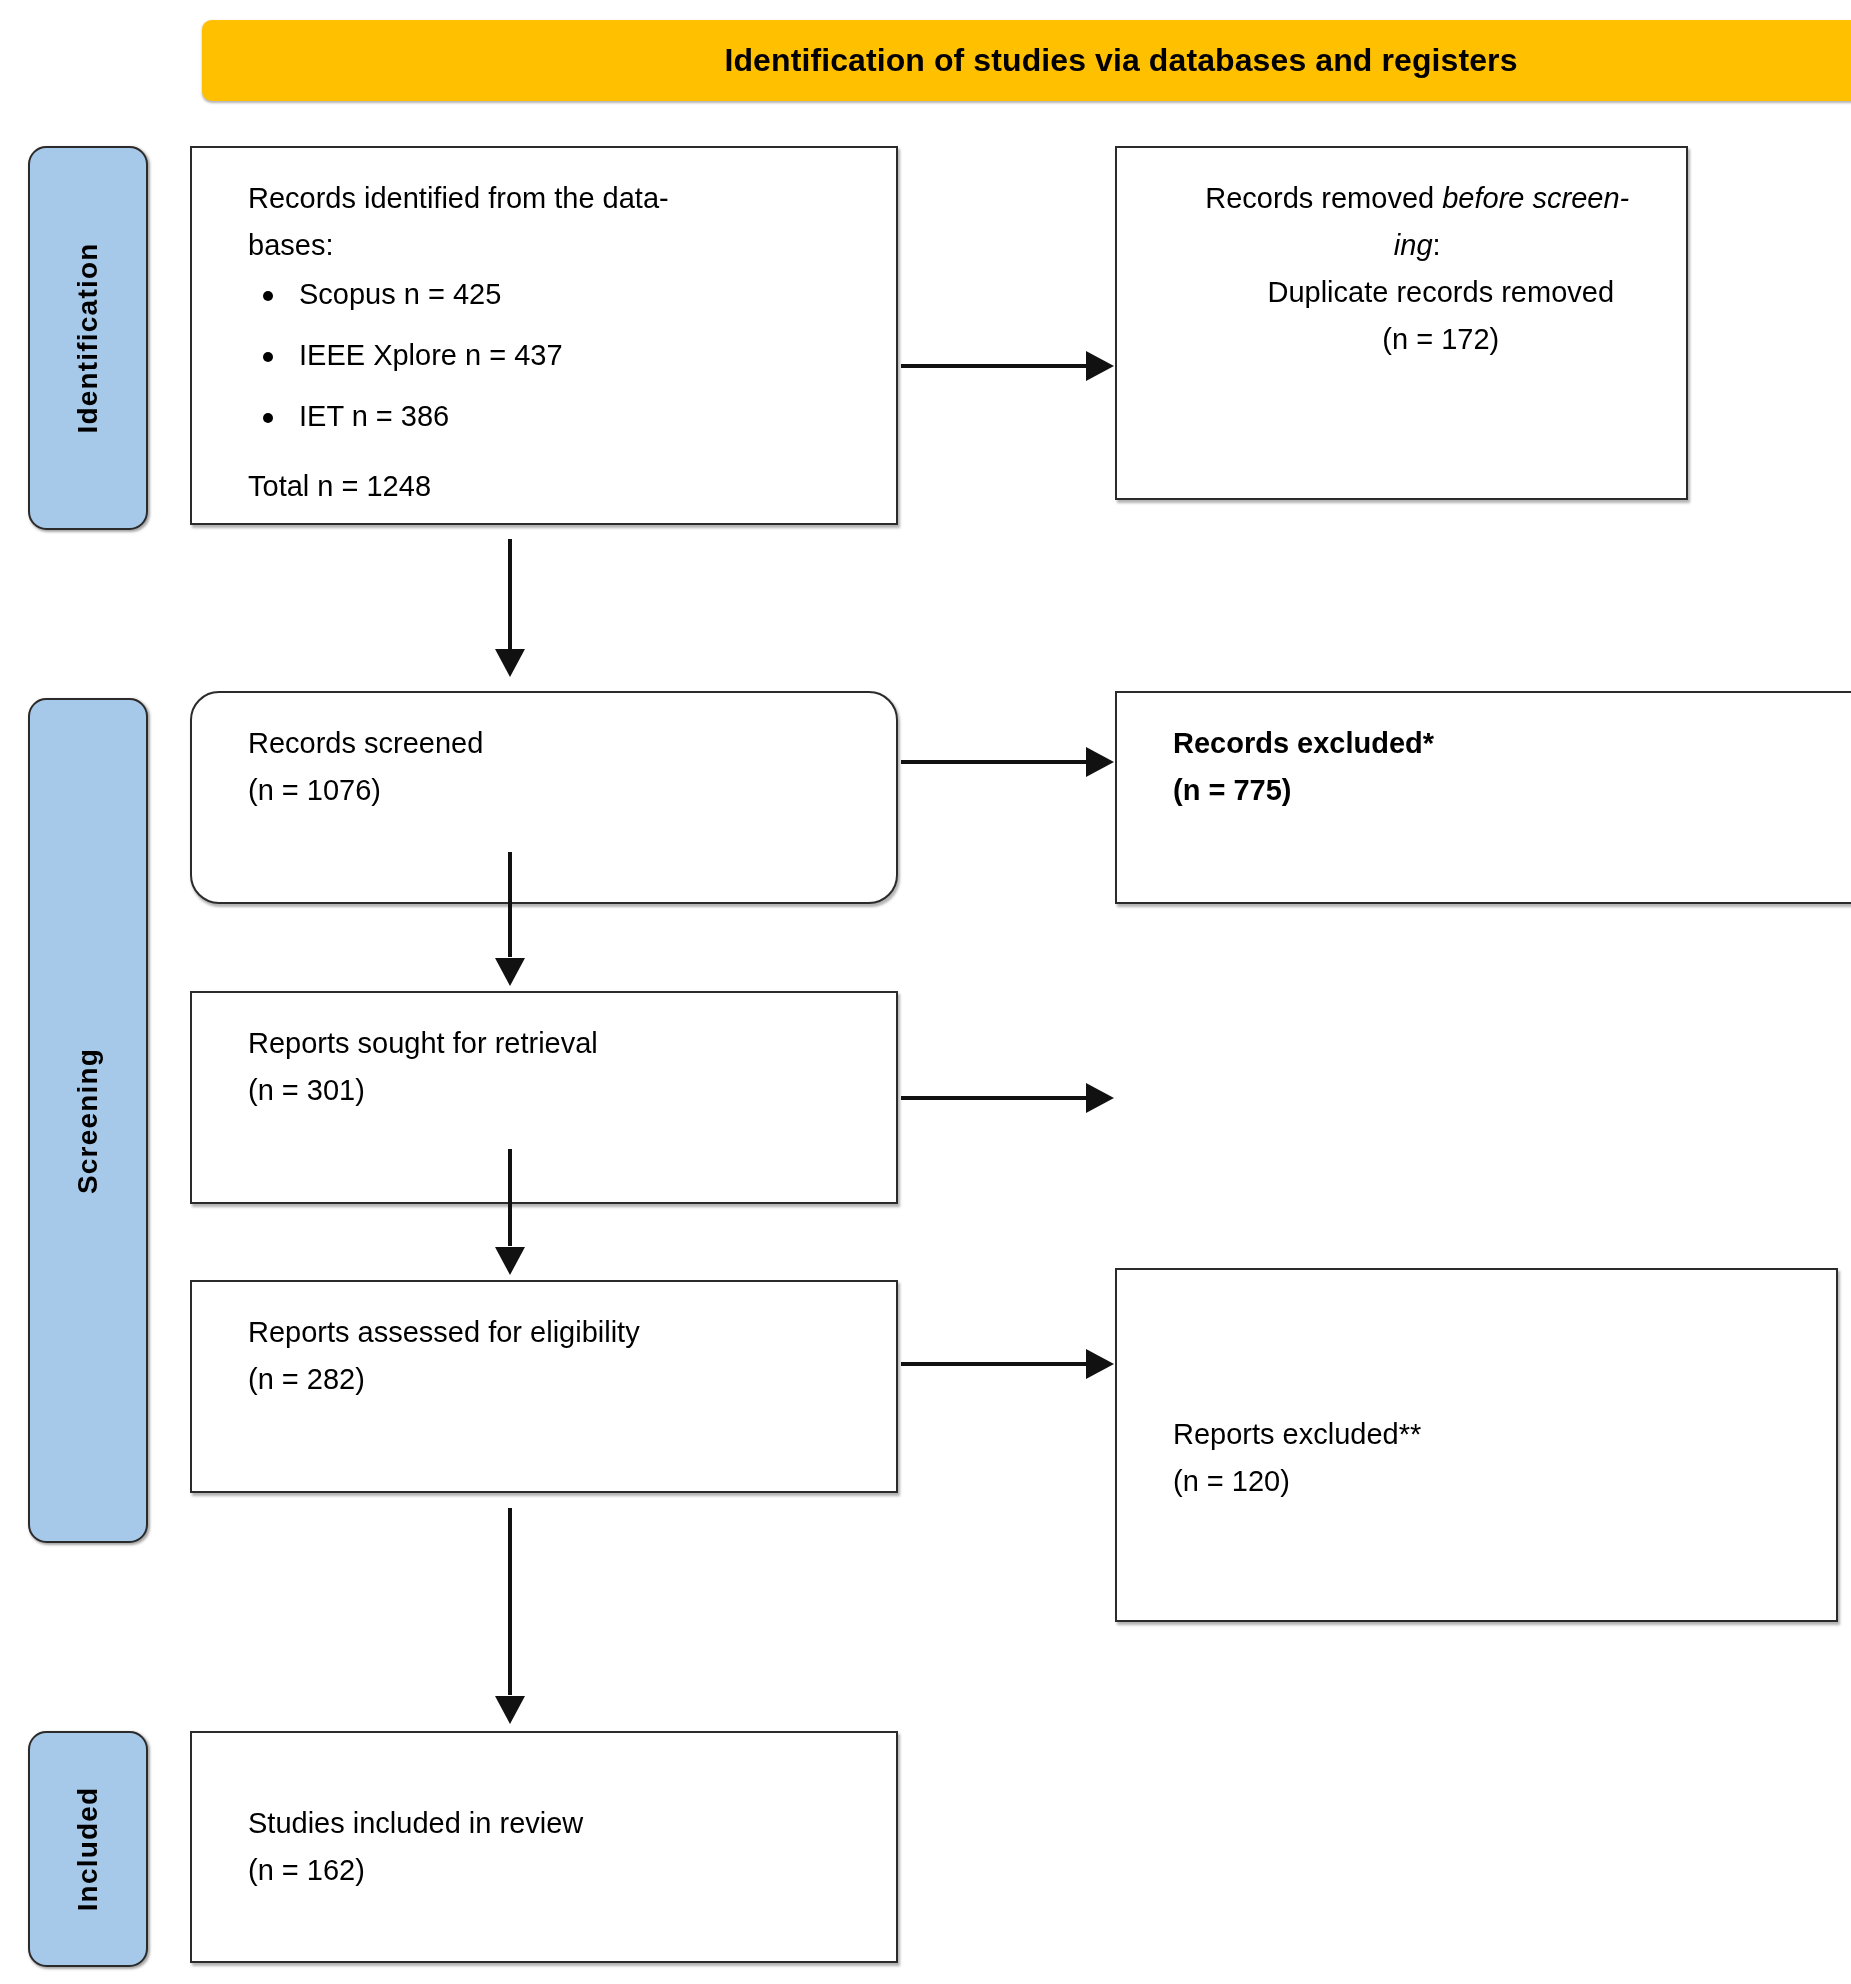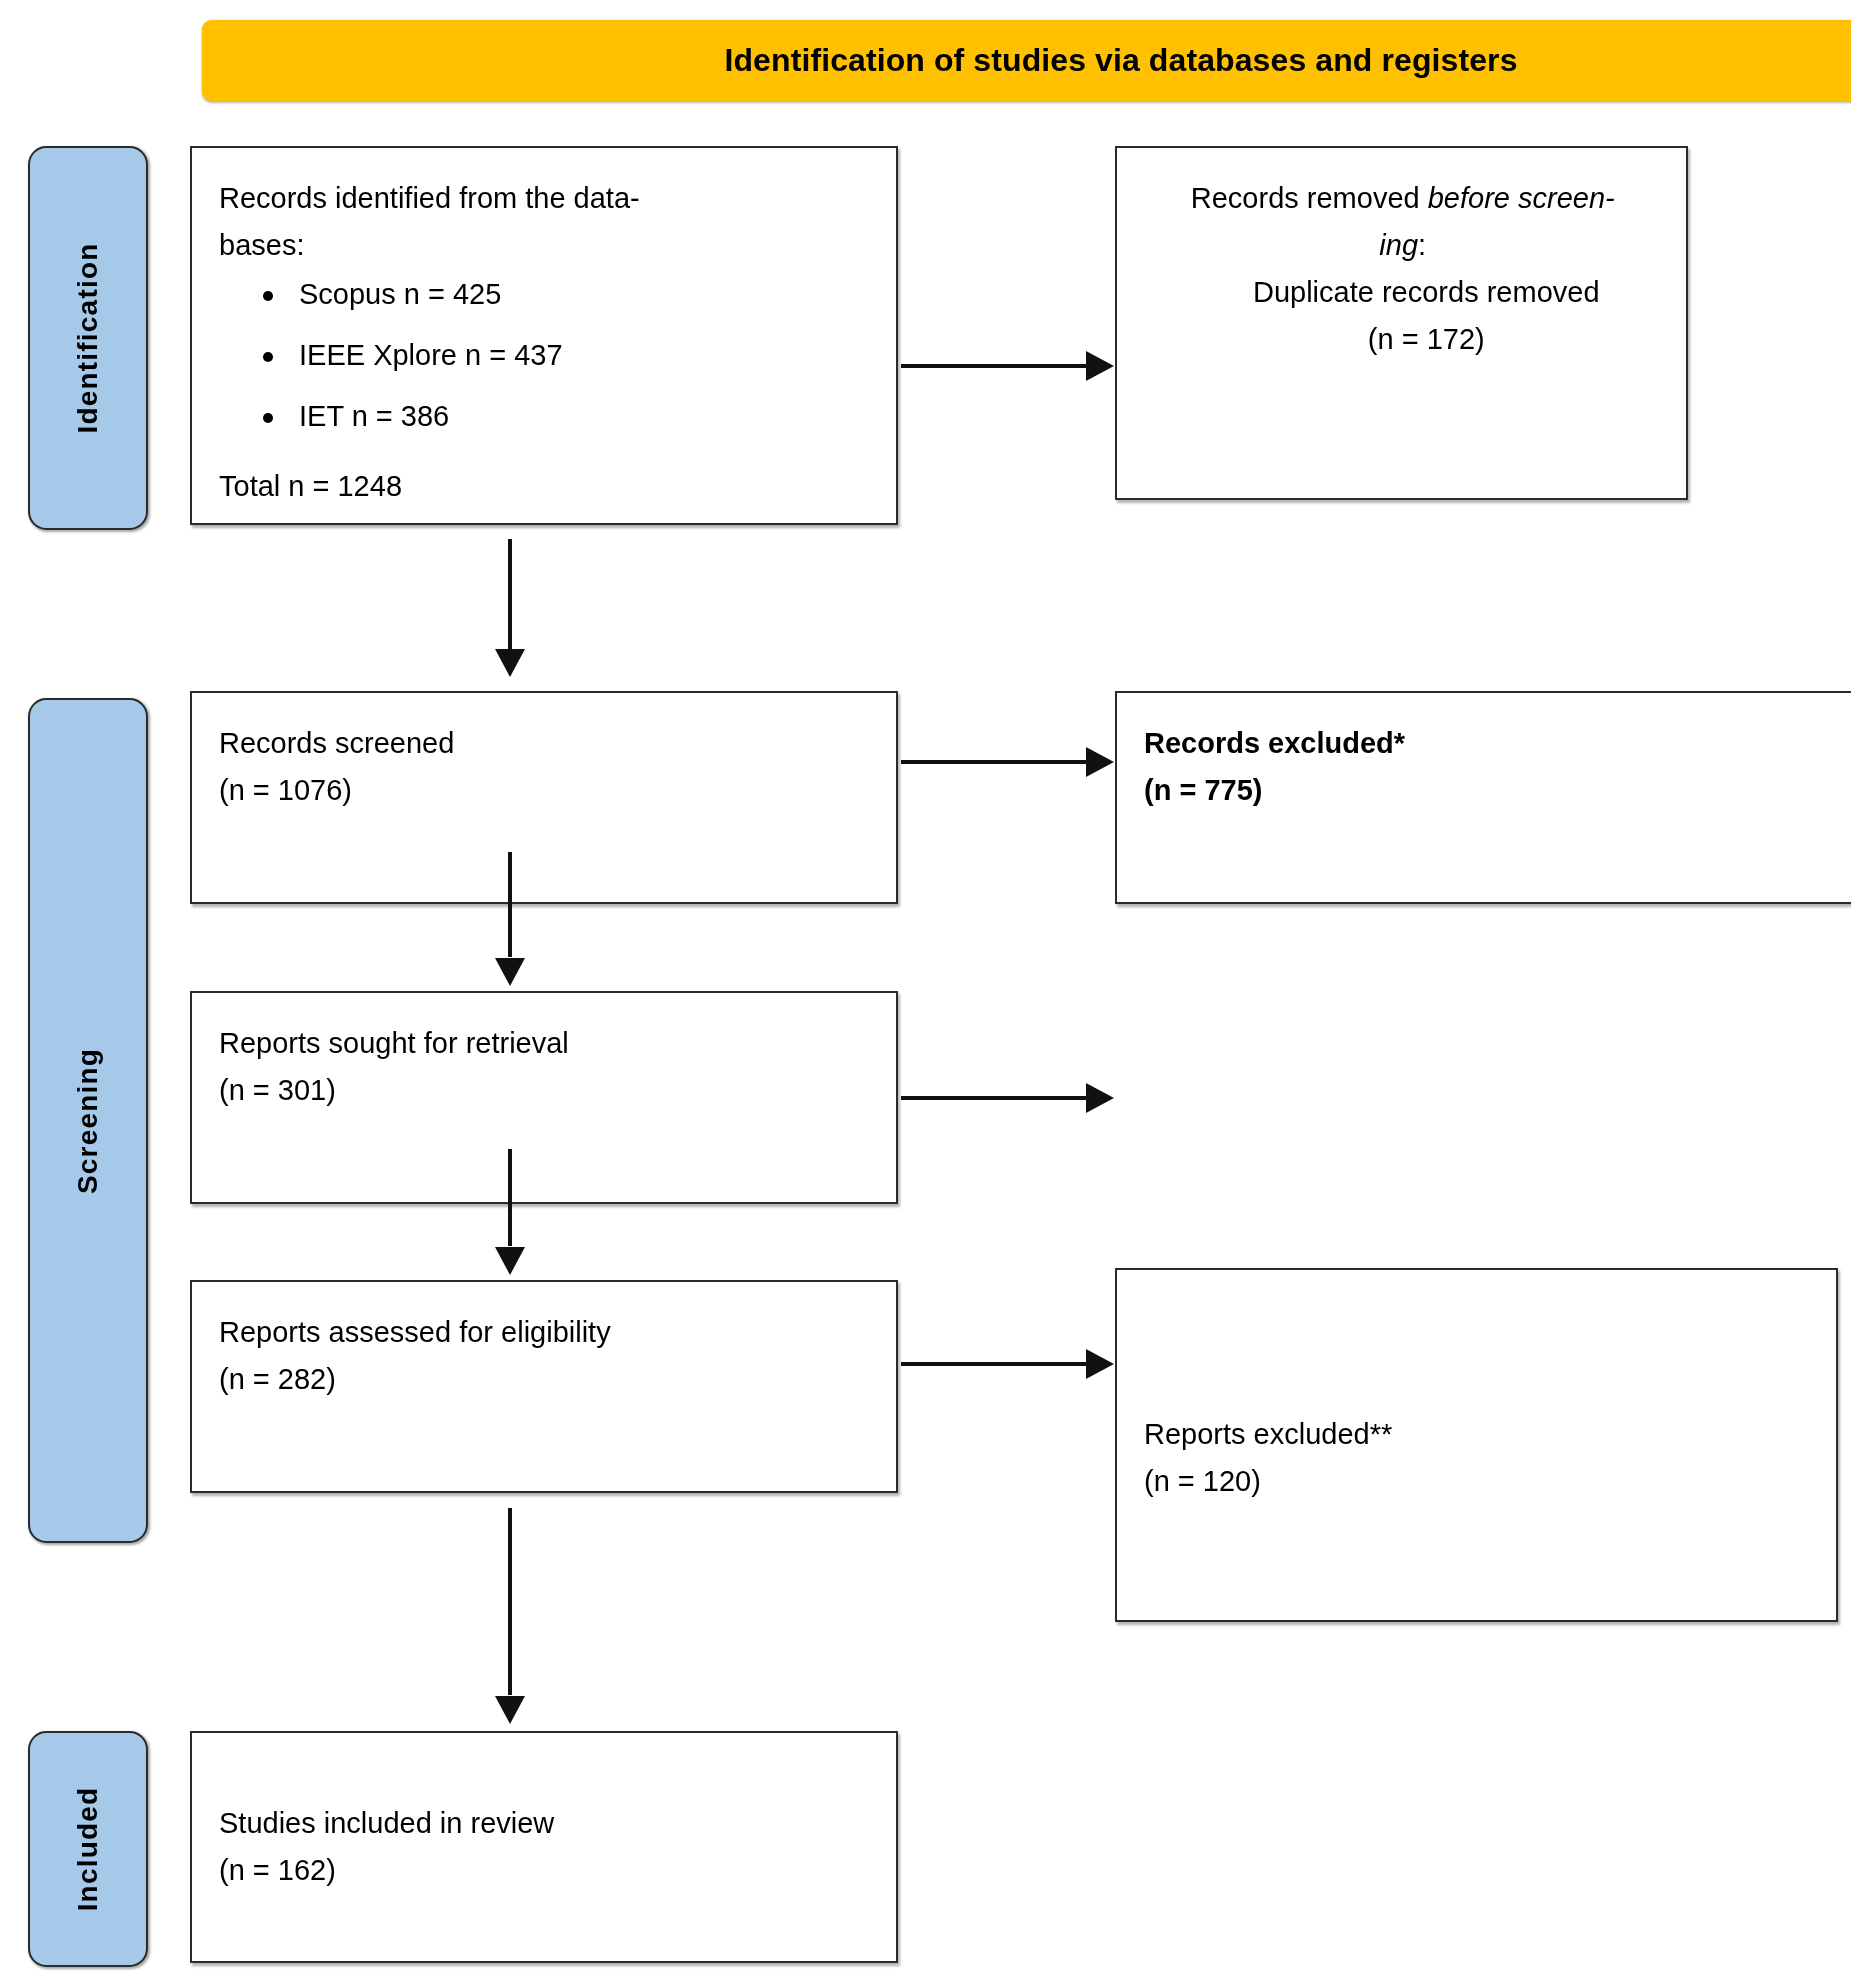--- a/index.html
+++ b/index.html
@@ -70,20 +70,21 @@
     border: 2.5px solid #2b2b2b;
     box-shadow: 1.8px 2.5px 2.5px rgba(0,0,0,0.30);
     box-sizing: border-box;
     padding: 27px 24.5px 18.4px 27px;
   }
   .flow-box .line {
     font-size: 29px;
     line-height: 1.62;
     color: #000000;
     white-space: nowrap;
+    margin-left: 29px;
   }
   .flow-box .line i { font-style: italic; }
   .flow-box ul {
     margin: 11px 0 6.1px 0;
     padding-left: 80px;
     list-style: none;
   }
   .flow-box ul li {
     font-size: 29px;
     line-height: 1.0;
@@ -99,21 +100,21 @@
     width: 10.4px;
     height: 10.4px;
     border-radius: 50%;
     background: #000000;
   }
   .flow-box .indent { padding-left: 47px; }
 
   
   #box-identified      { left: 190px;  top: 146px;  width: 708px; height: 379px; }
   #box-removed         { left: 1115px; top: 146px; width: 573px; height: 354px; text-align: center; }
-  #box-screened        { left: 190px;  top: 691px; width: 708px; height: 213px; }
+  #box-screened        { left: 190px;  top: 691px; width: 708px; height: 213px; border-radius: 29px; }
   #box-excluded        { left: 1115px; top: 691px; width: 782px; height: 213px; font-weight: bold; }
   #box-sought          { left: 190px;  top: 991px; width: 708px; height: 213px; }
   #box-notretrieved    { left: 1115px; top: 991px; width: 723px; height: 213px; }
   #box-assessed        { left: 190px;  top: 1280px; width: 708px; height: 213px; }
   #box-reportsexcluded { left: 1115px; top: 1268px; width: 723px; height: 354px; padding-top: 141px; }
   #box-studies         { left: 190px;  top: 1731px; width: 708px; height: 232px; padding-top: 67px; }
 
   
   .arrow-v, .arrow-h {
     position: absolute;

